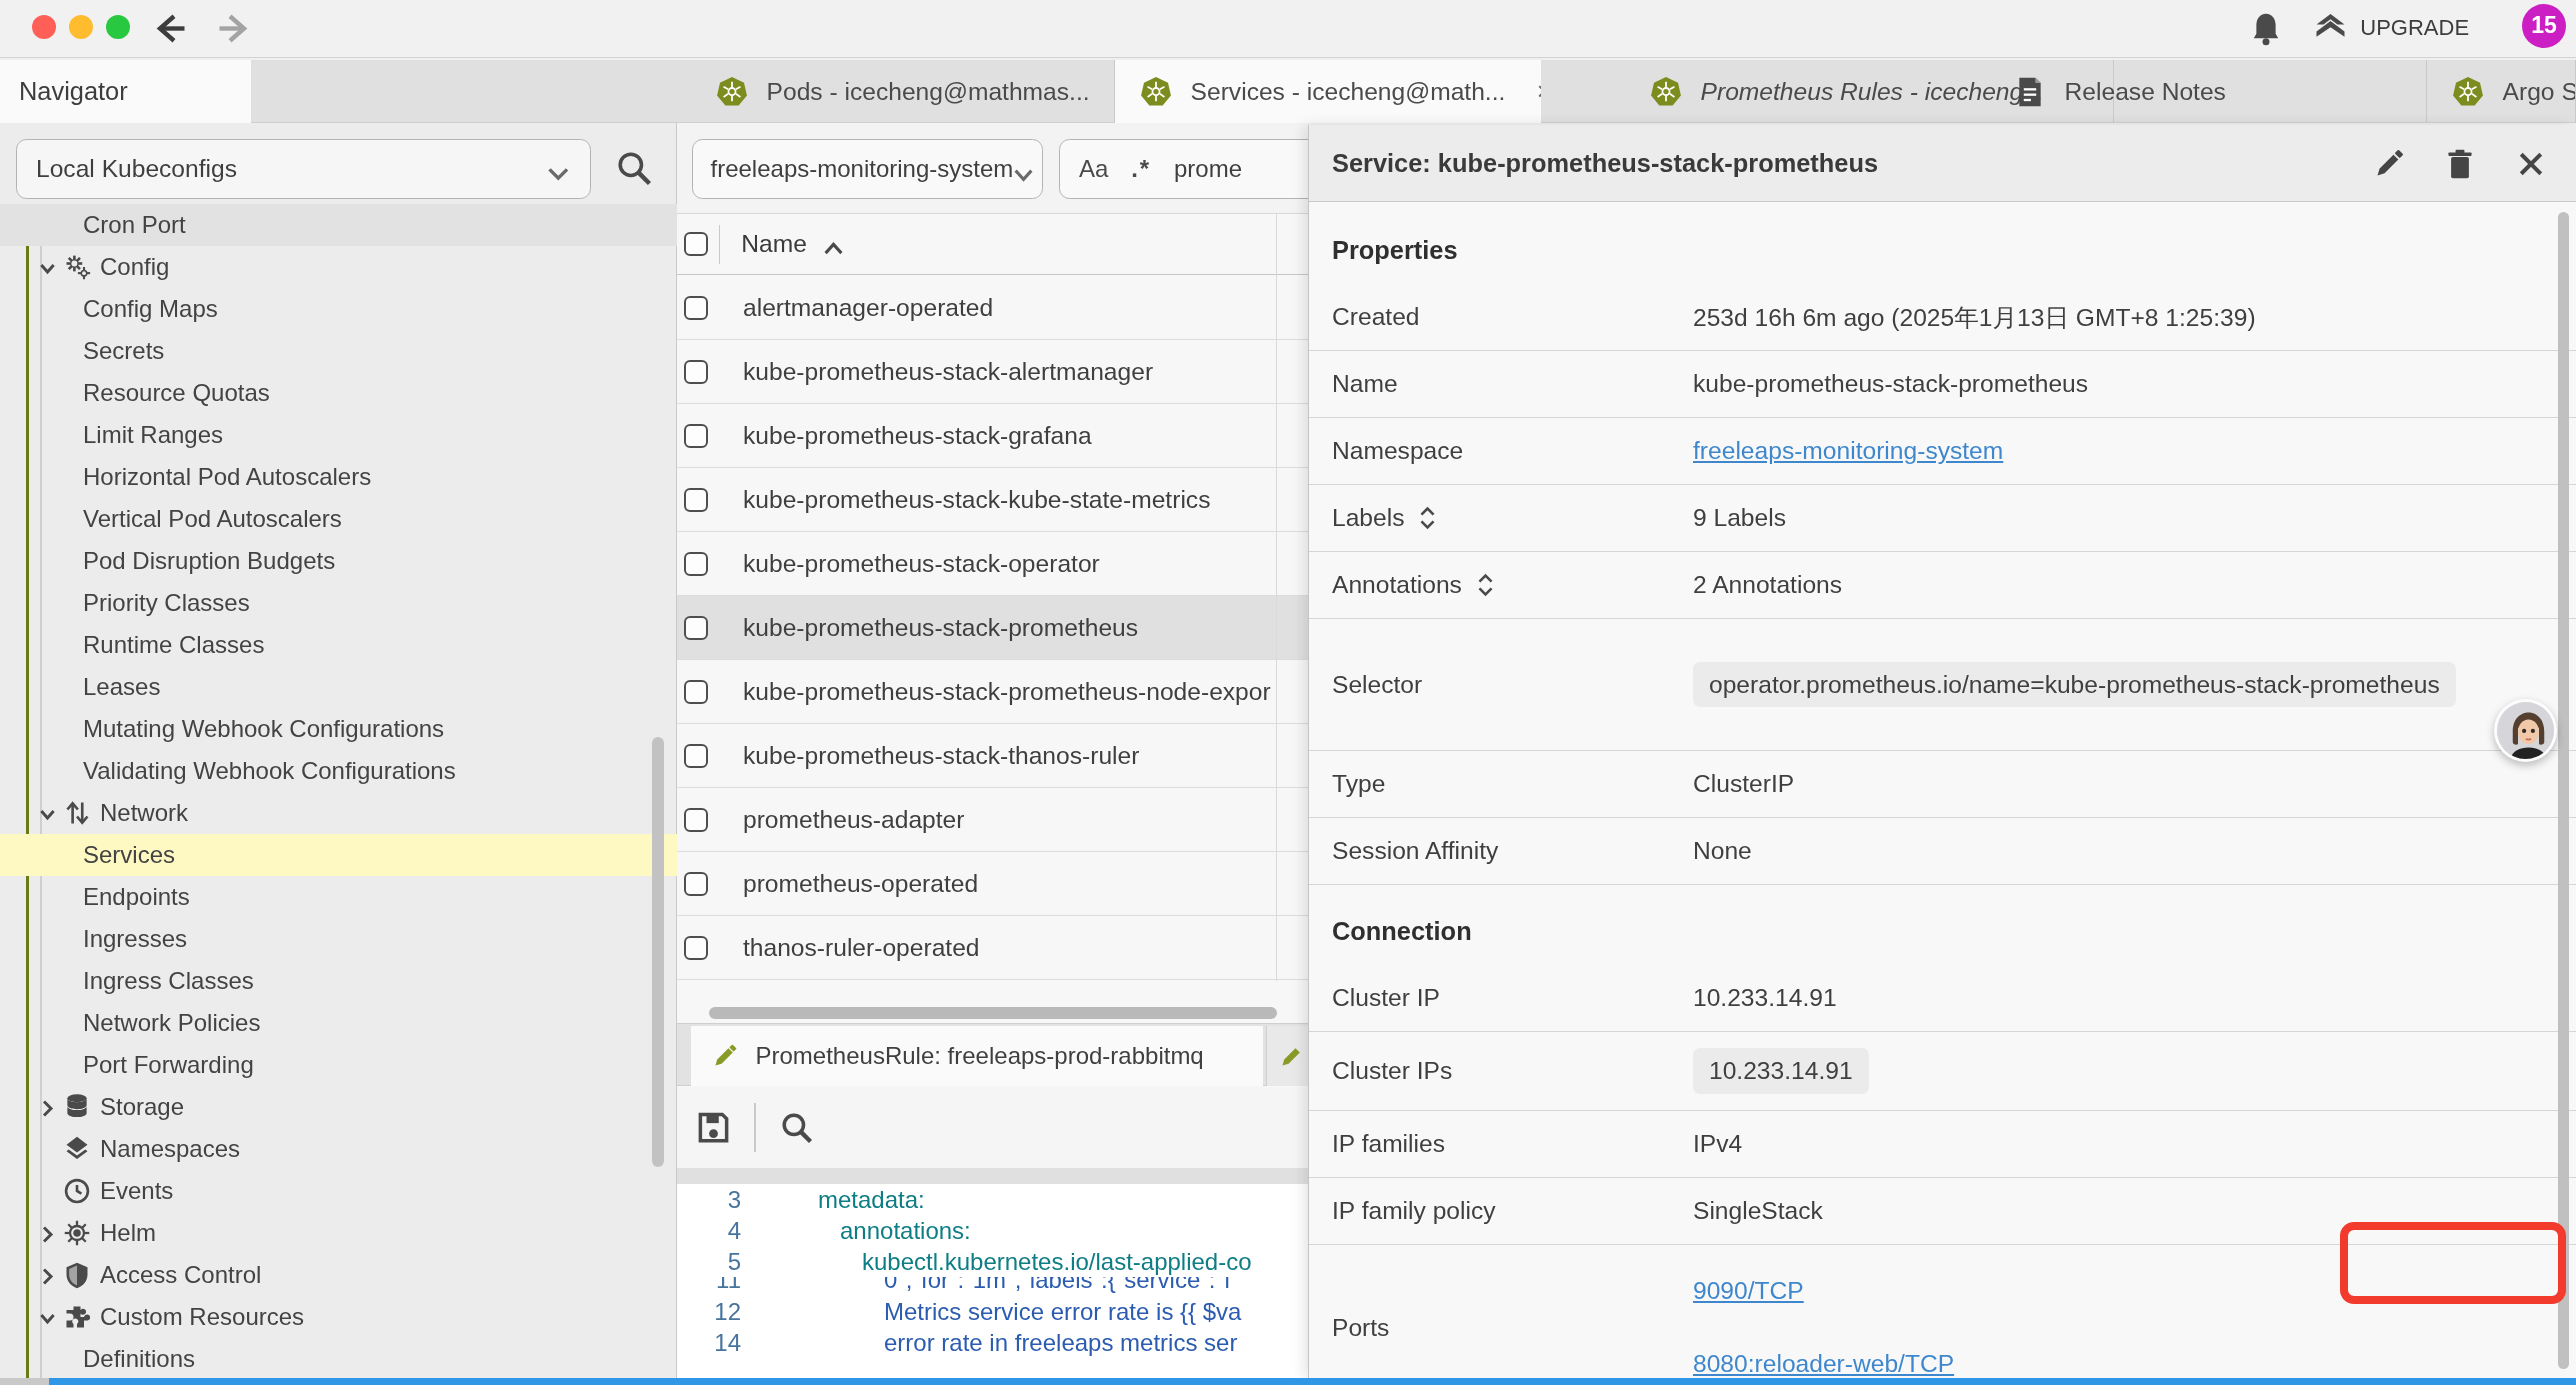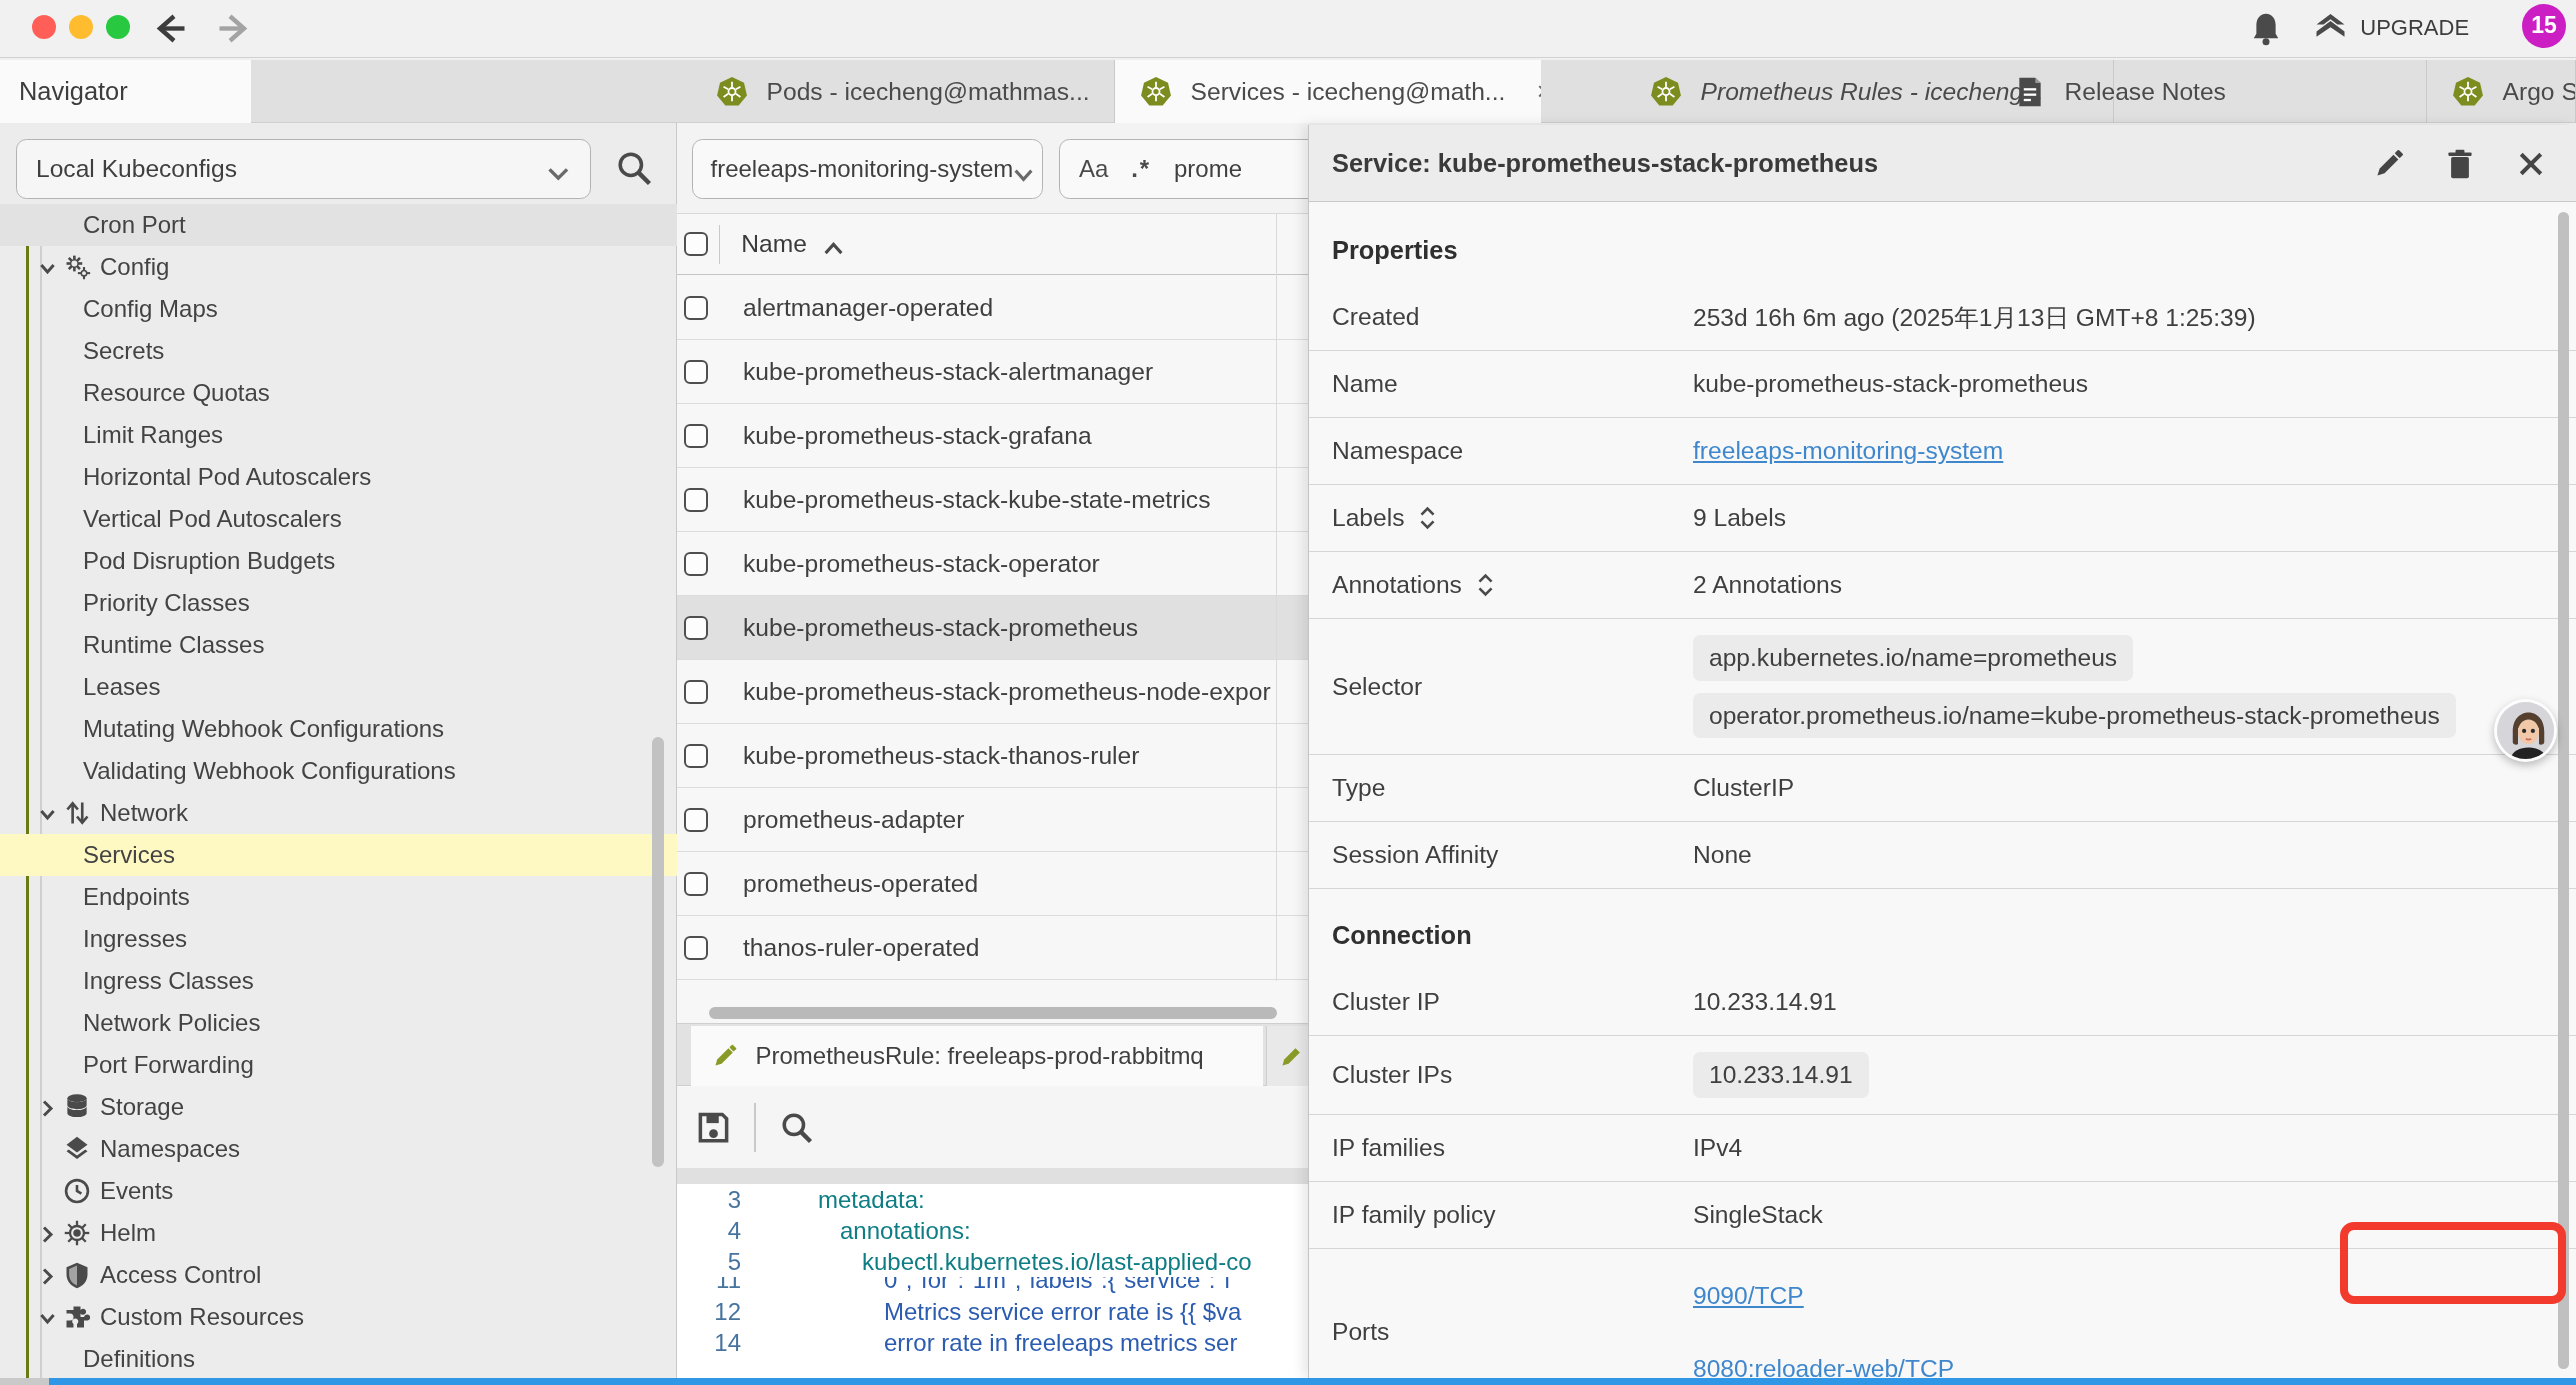--- a/index.html
+++ b/index.html
@@ -656,21 +656,20 @@
           </span>
           <span class="dvalue">
             <span>2 Annotations</span>
           </span>
         </div>
         <div class="drow" style="min-height: 132px;">
           <span class="dlabel">
             <span>Selector</span>
           </span>
           <span class="dvalue">
-            <span class="chip">app.kubernetes.io/name=prometheus</span>
             <span class="chip">operator.prometheus.io/name=kube-prometheus-stack-prometheus</span>
           </span>
         </div>
         <div class="drow">
           <span class="dlabel">
             <span>Type</span>
           </span>
           <span class="dvalue">
             <span>ClusterIP</span>
           </span>

